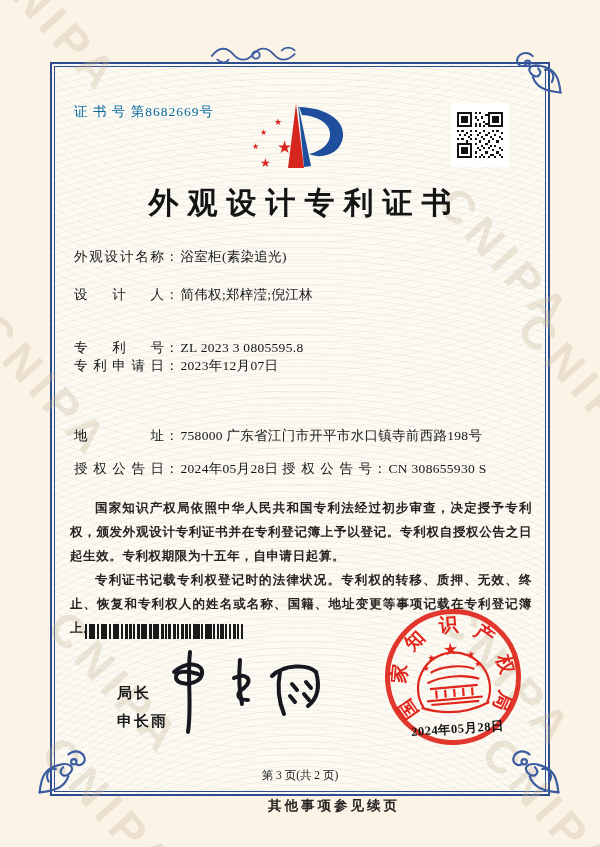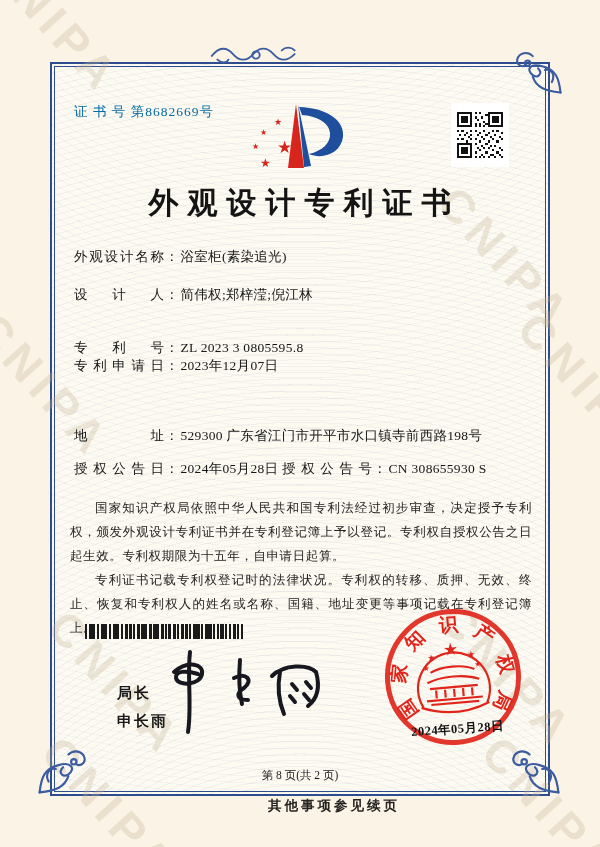--- a/index.html
+++ b/index.html
@@ -37,21 +37,21 @@
          color:#141414;letter-spacing:9px;text-indent:9px;}
 
   .field-row{left:74px;font-size:13.5px;color:#161616;white-space:nowrap;}
   .flabel{display:inline-block;width:90px;text-align:justify;text-align-last:justify;
           vertical-align:bottom;}
   .fcolon{margin:0 2px 0 1px;}
   .fvalue{letter-spacing:.3px;}
   .grant2{left:282px;}
 
   .paras{left:70px;top:496px;width:462px;font-size:12.5px;line-height:24px;
-         color:#262220;font-weight:400;letter-spacing:.6px;text-align:justify;}
+         color:#262220;font-weight:700;letter-spacing:.6px;text-align:justify;}
   .paras p{margin:0;text-indent:2em;}
 
   .barcode{left:85px;top:624px;width:158px;height:15px;
     background:
       repeating-linear-gradient(90deg,#1a1a1a 0 2px,transparent 2px 4px),
       repeating-linear-gradient(90deg,#1a1a1a 0 1px,transparent 1px 6px),
       repeating-linear-gradient(90deg,transparent 0 5px,#1a1a1a 5px 8px,transparent 8px 13px);}
 
   .signoff{left:85px;top:679px;font-family:"Liberation Sans","DejaVu Sans",sans-serif;
            font-size:15px;font-weight:600;color:#1a1a1a;line-height:28px;letter-spacing:2px;margin-left:32px;}
@@ -169,21 +169,21 @@
     <div class="abs field-row" style="top:286px">
       <span class="flabel">设计人</span><span class="fcolon">：</span><span class="fvalue">简伟权;郑梓滢;倪江林</span>
     </div>
     <div class="abs field-row" style="top:339px">
       <span class="flabel">专利号</span><span class="fcolon">：</span><span class="fvalue">ZL 2023 3 0805595.8</span>
     </div>
     <div class="abs field-row" style="top:357px">
       <span class="flabel">专利申请日</span><span class="fcolon">：</span><span class="fvalue">2023年12月07日</span>
     </div>
     <div class="abs field-row" style="top:427px">
-      <span class="flabel">地址</span><span class="fcolon">：</span><span class="fvalue">529300 广东省江门市开平市水口镇寺前西路198号</span>
+      <span class="flabel">地址</span><span class="fcolon">：</span><span class="fvalue">758000 广东省江门市开平市水口镇寺前西路198号</span>
     </div>
 
     <div class="abs field-row" style="top:460px">
       <span class="flabel">授权公告日</span><span class="fcolon">：</span><span class="fvalue">2024年05月28日</span>
     </div>
     <div class="abs field-row grant2" style="top:460px">
       <span class="flabel">授权公告号</span><span class="fcolon">：</span><span class="fvalue">CN 308655930 S</span>
     </div>
 
     <div class="abs paras">
@@ -235,18 +235,18 @@
           <text x="68" y="46" font-size="17">★</text>
           <text x="48" y="50" font-size="9">★</text>
           <text x="88" y="50" font-size="9">★</text>
           <text x="42" y="60" font-size="8">★</text>
           <text x="94" y="60" font-size="8">★</text>
         </g>
       </svg>
       <div class="seal-date">2024年05月28日</div>
     </div>
 
-    <div class="abs pagination">第 8 页(共 2 页)</div>
+    <div class="abs pagination">第 3 页(共 2 页)</div>
 
     <div class="abs footer-note">其他事项参见续页</div>
 
   </div>
 </div>
 
 </body></html>

